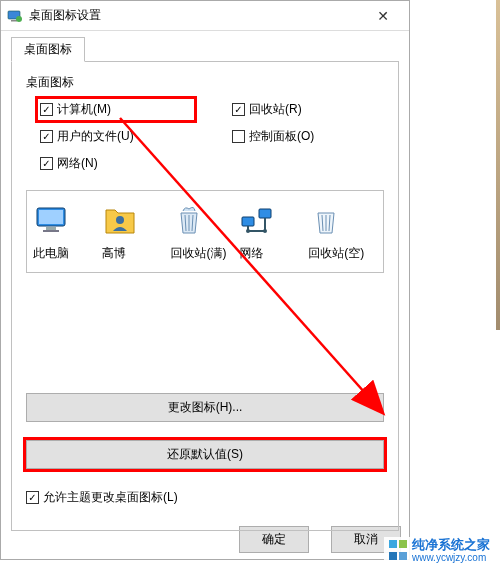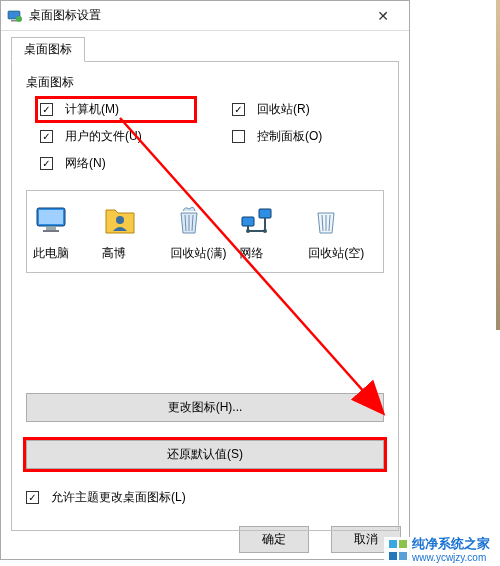--- a/index.html
+++ b/index.html
@@ -85,21 +85,21 @@
     display: grid;
     grid-template-columns: 1fr 1fr;
     column-gap: 40px;
     row-gap: 10px;
     margin-left: 14px;
     margin-bottom: 18px;
   }
   .chk {
     display: flex;
     align-items: center;
-    gap: 12px;
+    gap: 4px;
   }
   .chkbox {
     width: 13px; height: 13px;
     border: 1px solid #333;
     display: inline-flex;
     align-items: center;
     justify-content: center;
     font-size: 10px;
     line-height: 1;
     background: #fff;
@@ -358,16 +358,16 @@
 <div class="watermark">
   <span class="wm-logo">
     <span style="display:grid;grid-template-columns:repeat(2,8px);grid-gap:2px;">
       <span class="wm-sq" style="background:#3aa7e0"></span>
       <span class="wm-sq" style="background:#8bc34a"></span>
       <span class="wm-sq" style="background:#2376b8"></span>
       <span class="wm-sq" style="background:#5aa0d8"></span>
     </span>
   </span>
   <span style="display:flex;flex-direction:column;line-height:1.1;">
-    <span style="font-weight:bold;font-family:Liberation Mono, monospace;">纯净系统之家</span>
+    <span style="font-weight:bold;">纯净系统之家</span>
     <span class="wm-url">www.ycwjzy.com</span>
   </span>
 </div>
 
 </body></html>

